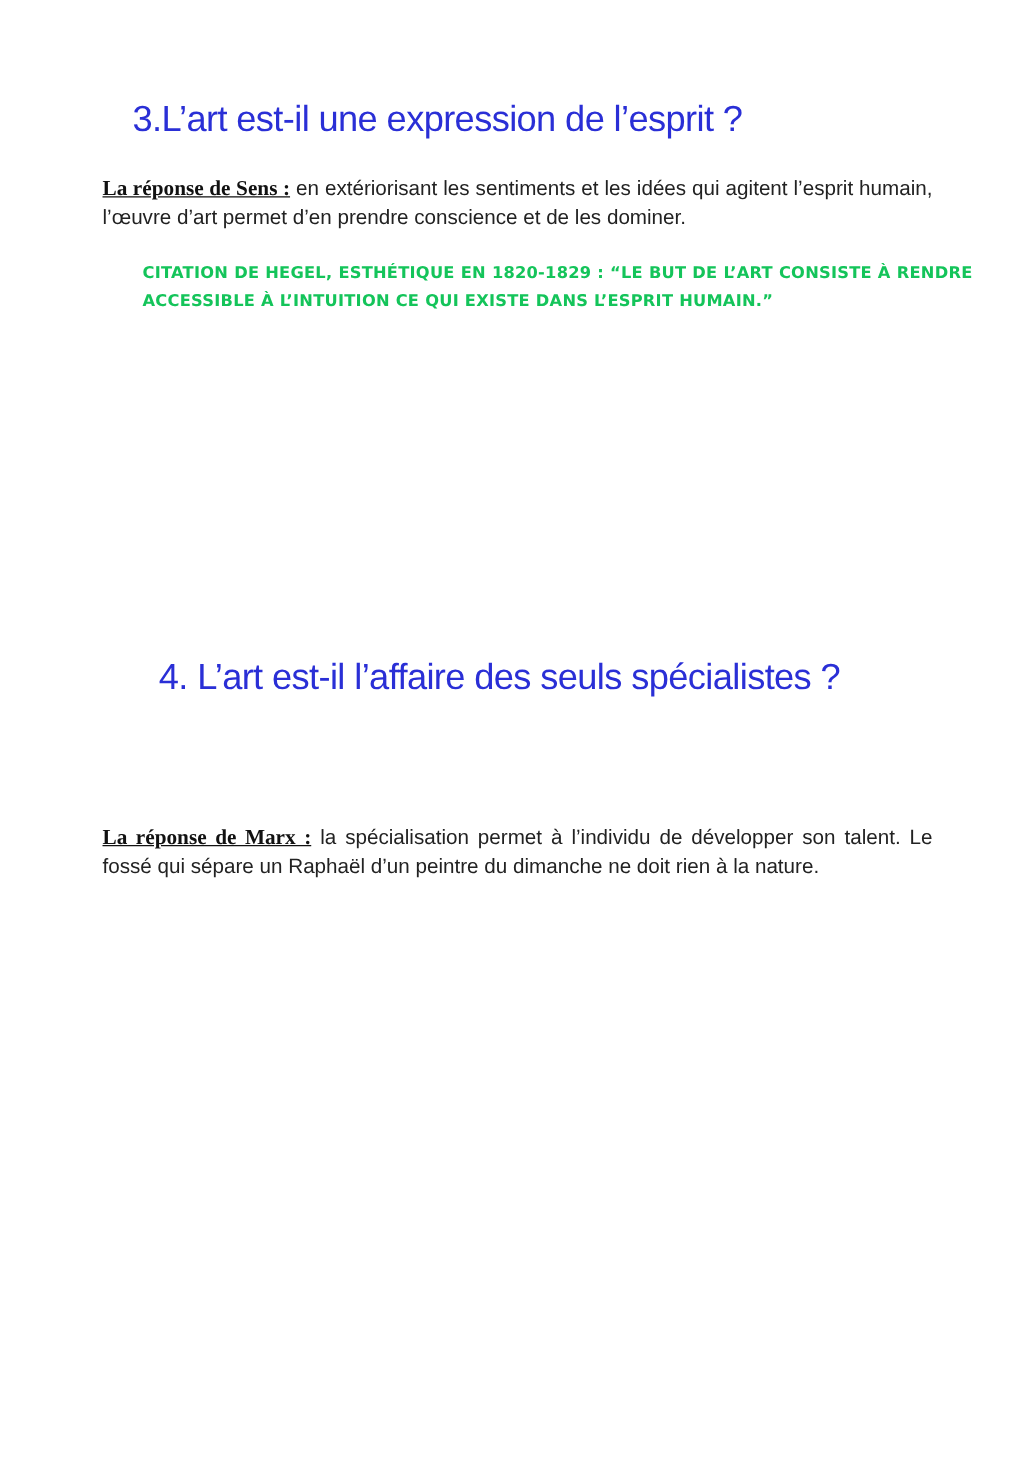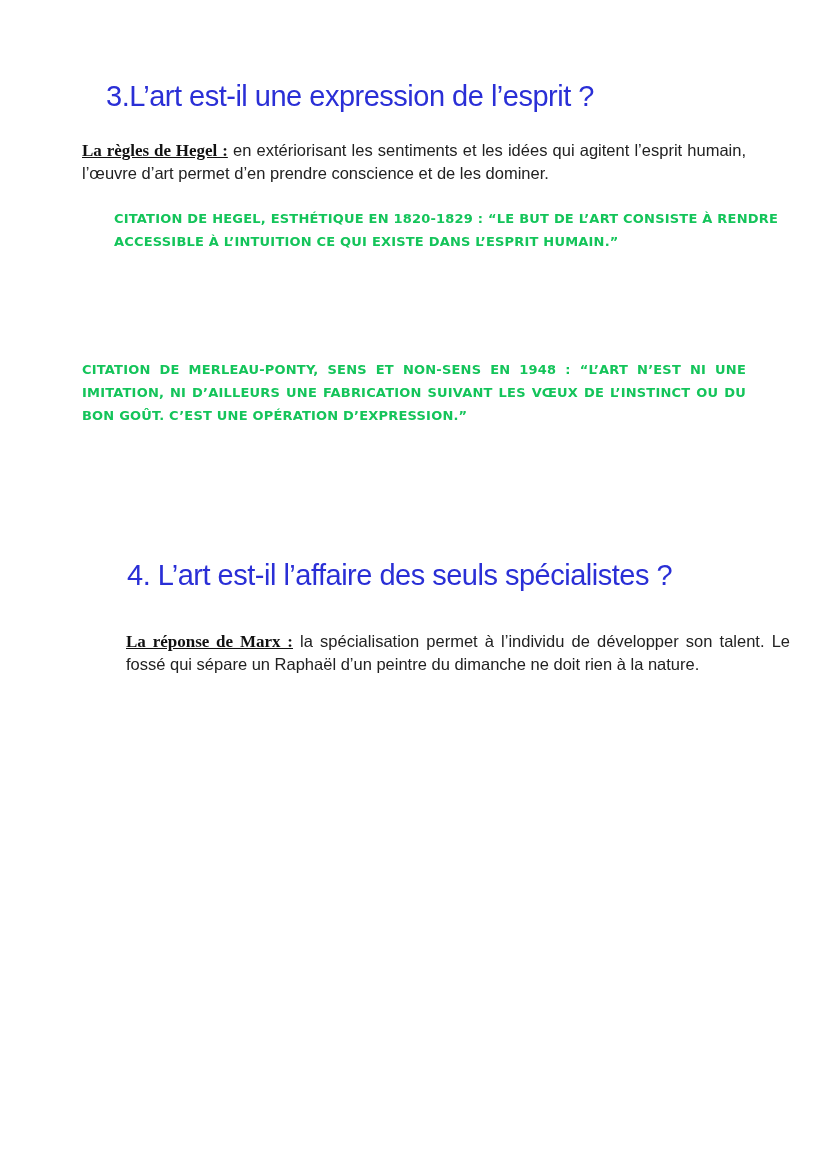--- a/index.html
+++ b/index.html
@@ -49,27 +49,26 @@
     }
     .quote .src-u { text-decoration: underline; }
   </style>
 </head>
 <body>
 
 <div class="page">
 
   <h1 class="title" style="left:106px; top:80px;">3.L’art est-il une expression de l’esprit ?</h1>
 
-  <p class="para" style="top:139px;"><span class="lead">La règles de Hegel :</span><span> en extériorisant les sentiments et les idées qui agitent l’esprit humain, l’œuvre d’art permet d’en prendre conscience et de les dominer.</span></p>
+  <p class="para" style="top:139px;"><span class="lead">La réponse de Sens :</span><span> en extériorisant les sentiments et les idées qui agitent l’esprit humain, l’œuvre d’art permet d’en prendre conscience et de les dominer.</span></p>
 
   <p class="quote" style="top:207px;margin-left:32px;"><span>Citation de Hegel, Esthétique en 1820-1829 :</span><span> “Le but de l’art consiste à rendre accessible à l’intuition ce qui existe dans l’esprit humain.”</span></p>
 
 
-  <p class="quote" style="top:358px;"><span>Citation de Merleau-Ponty, Sens et non-sens en 1948 :</span><span> “L’art n’est ni une imitation, ni d’ailleurs une fabrication suivant les vœux de l’instinct ou du bon goût. C’est une opération d’expression.”</span></p>
 
-  <h1 class="title" style="left:127px; top:559px;text-align:right;">4. L’art est-il l’affaire des seuls spécialistes ?</h1>
+  <h1 class="title" style="left:127px; top:526px;text-align:right;">4. L’art est-il l’affaire des seuls spécialistes ?</h1>
 
-  <p class="para" style="top:630px;margin-left:44px;"><span class="lead">La réponse de Marx :</span><span> la spécialisation permet à l’individu de développer son talent. Le fossé qui sépare un Raphaël d’un peintre du dimanche ne doit rien à la nature.</span></p>
+  <p class="para" style="top:658px;"><span class="lead">La réponse de Marx :</span><span> la spécialisation permet à l’individu de développer son talent. Le fossé qui sépare un Raphaël d’un peintre du dimanche ne doit rien à la nature.</span></p>
 
 
 
 
 </div>
 
 </body></html>

